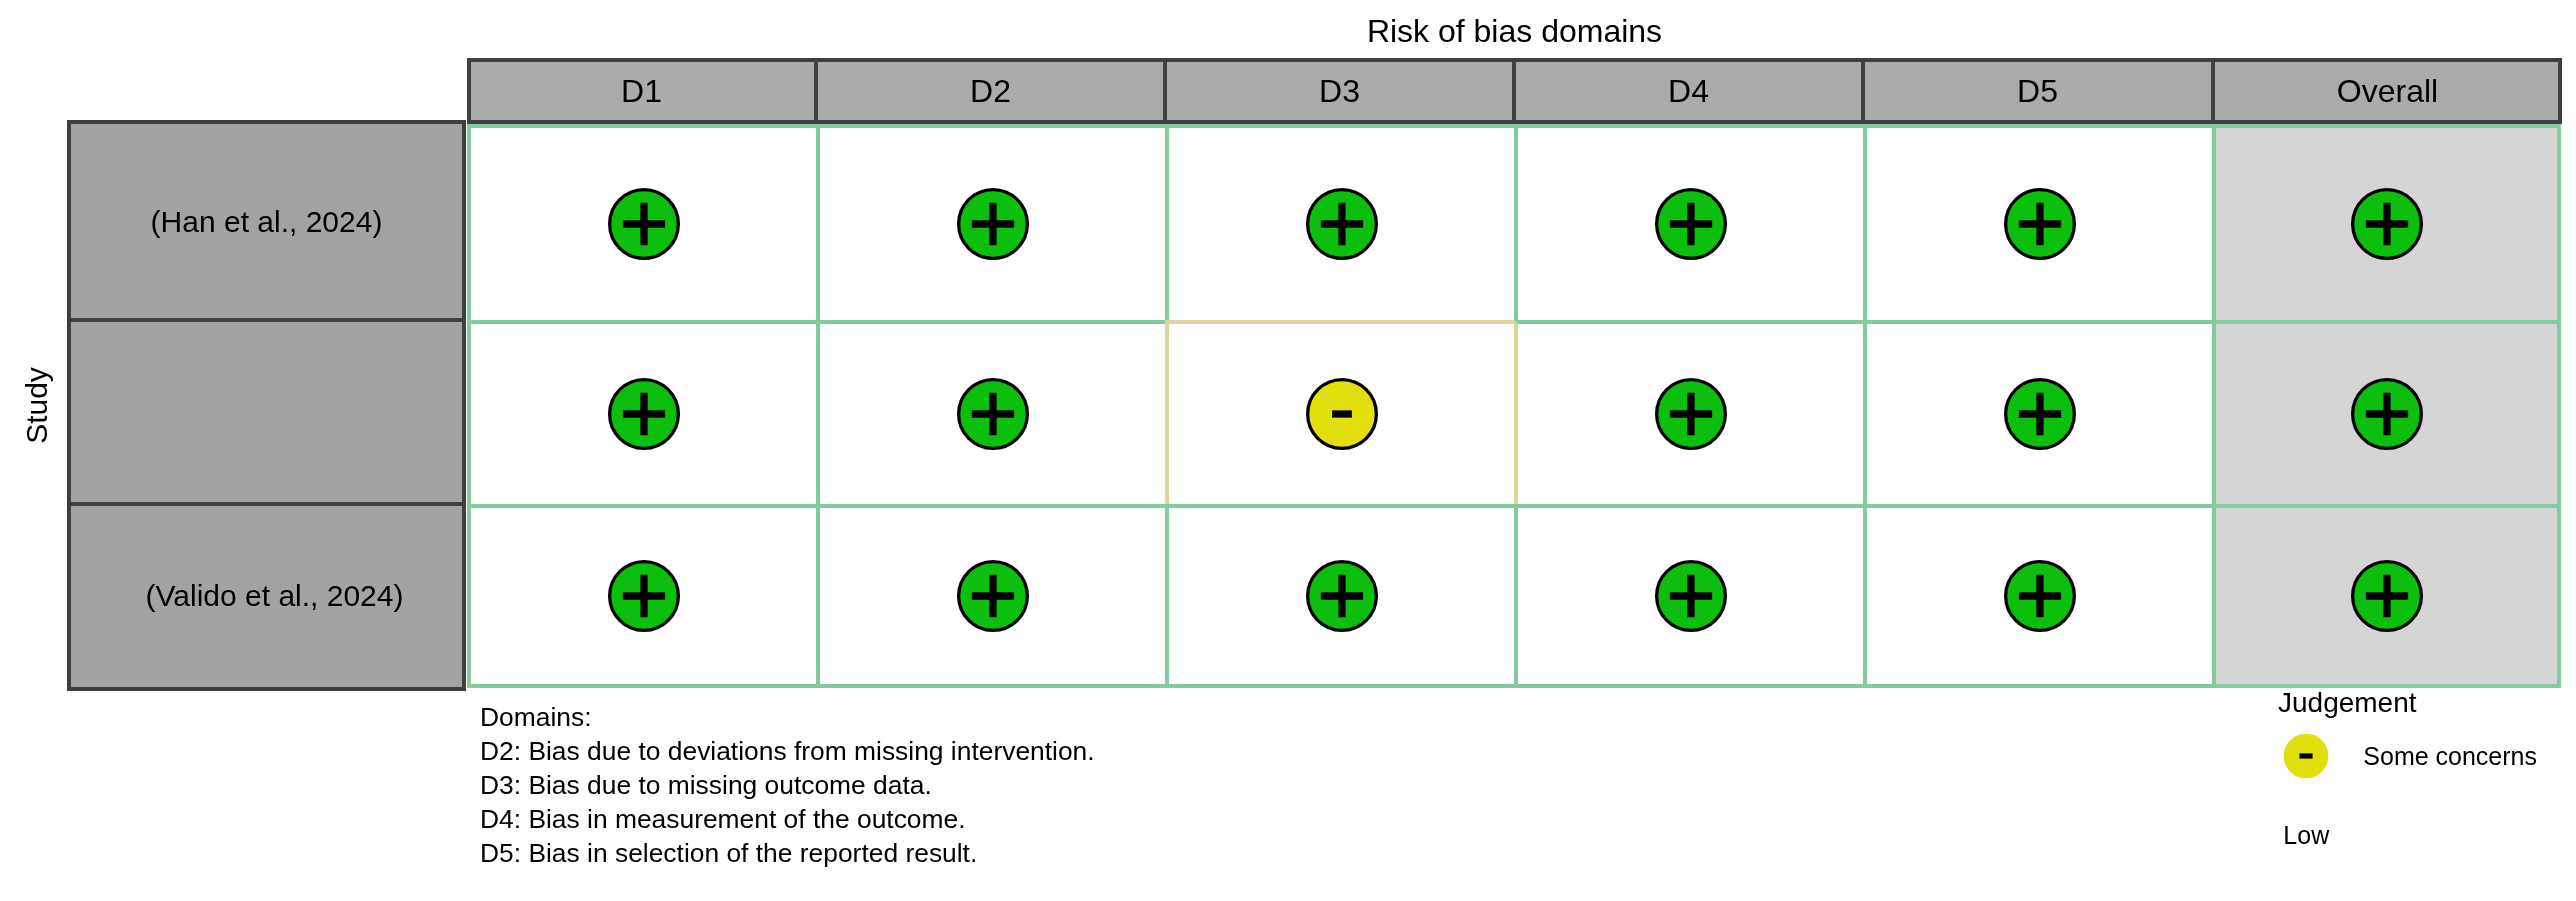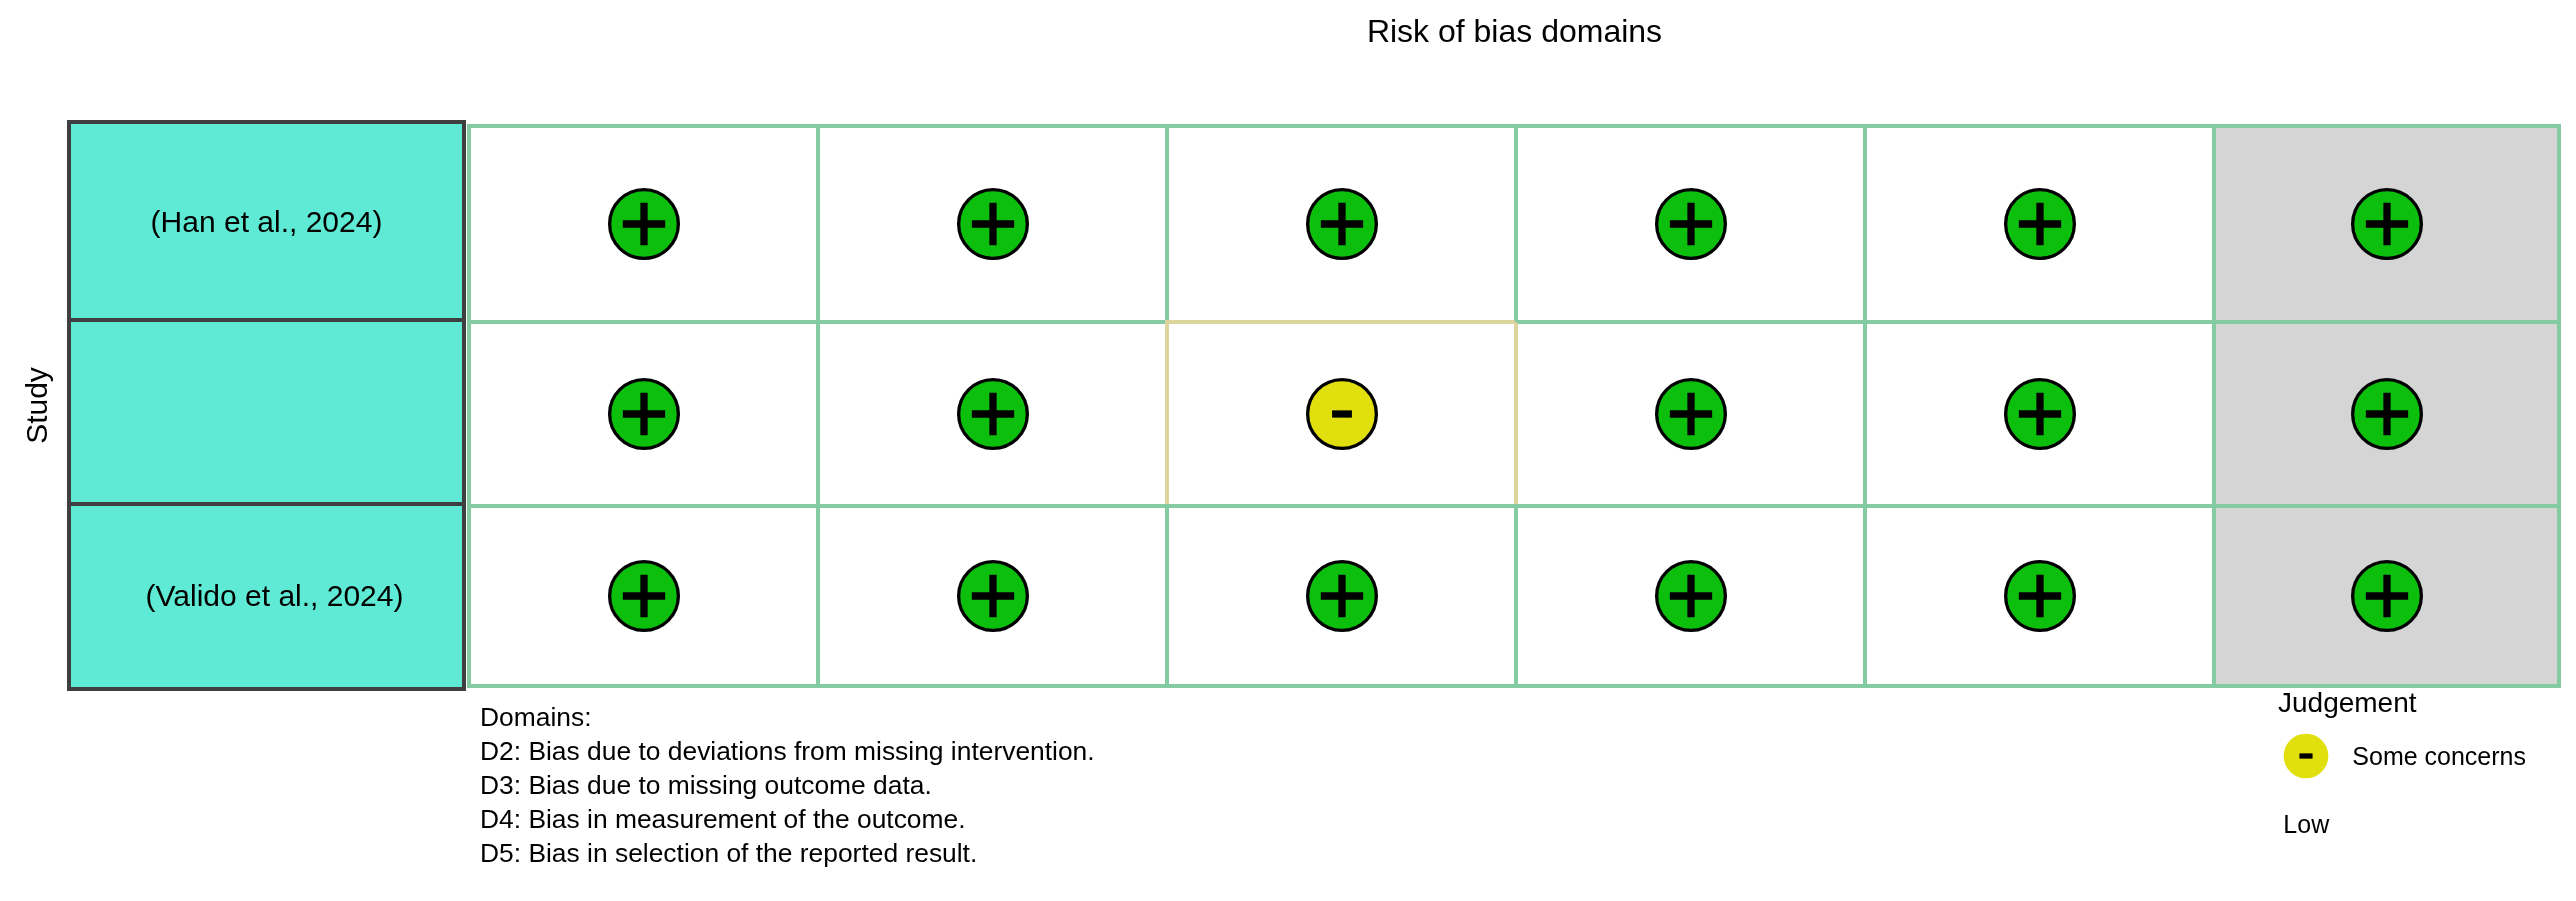--- a/index.html
+++ b/index.html
@@ -74,34 +74,47 @@
     line-height: 34px;
     white-space: nowrap;
   }
   #legend { position: absolute; left: 2278px; top: 686px; }
   #legend-title { font-size: 28px; line-height: 33px; }
   .legend-item {
     position: absolute;
     left: 5.3px;
     display: flex; align-items: center;
     height: 46px;
-    gap: 23px;
+    gap: 34px;
   }
   .legend-item .legend-label {
     font-size: 25px;
     white-space: nowrap;
   }
   svg { display: block; }
 </style>
 </head>
 <body>
 
 <div id="figure">
   <div id="chart-title">Risk of bias domains</div>
-  <div id="label-col" style="background: #5eead4; border-color: rgb(63, 63, 63);">
+  <div id="header-row" style="background: rgb(171, 171, 171); border-color: rgb(63, 63, 63);">
+      <div class="hdr-label" style="left: -4px; width: 349px;">D1</div>
+      <div class="hdr-divider" style="left: 343px; background: rgb(63, 63, 63);"></div>
+      <div class="hdr-label" style="left: 345px; width: 349px;">D2</div>
+      <div class="hdr-divider" style="left: 692px; background: rgb(63, 63, 63);"></div>
+      <div class="hdr-label" style="left: 694px; width: 349px;">D3</div>
+      <div class="hdr-divider" style="left: 1041px; background: rgb(63, 63, 63);"></div>
+      <div class="hdr-label" style="left: 1043px; width: 349px;">D4</div>
+      <div class="hdr-divider" style="left: 1390px; background: rgb(63, 63, 63);"></div>
+      <div class="hdr-label" style="left: 1392px; width: 349px;">D5</div>
+      <div class="hdr-divider" style="left: 1740px; background: rgb(63, 63, 63);"></div>
+      <div class="hdr-label" style="left: 1742px; width: 349px;">Overall</div>
+    </div>
+  <div id="label-col" style="background: #a3a3a3; border-color: rgb(63, 63, 63);">
       <div class="row-label" style="top: 0px; height: 196px;">(Han et al., 2024)</div>
       <div class="row-divider" style="top: 194px; background: rgb(63, 63, 63);"></div>
       <div class="row-divider" style="top: 378px; background: rgb(63, 63, 63);"></div>
       <div class="row-label" style="top: 380px; height: 184px; margin-left: 8px;">(Valido et al., 2024)</div>
     </div>
   <div id="body-cells">
       <div class="cell" style="left: 467px; top: 124px; width: 349px; height: 196px; background: rgb(255, 255, 255); border-top: 4px solid rgb(132, 203, 162); border-left: 4px solid rgb(132, 203, 162);">
         <svg width="74" height="74" viewBox="0 0 112 112">
           <circle cx="56" cy="56" r="52" fill="#0CBF0C" stroke="#000000" stroke-width="5"></circle>
           <path d="M24 56 H88 M56 24 V88" stroke="#000000" stroke-width="11" fill="none"></path>

